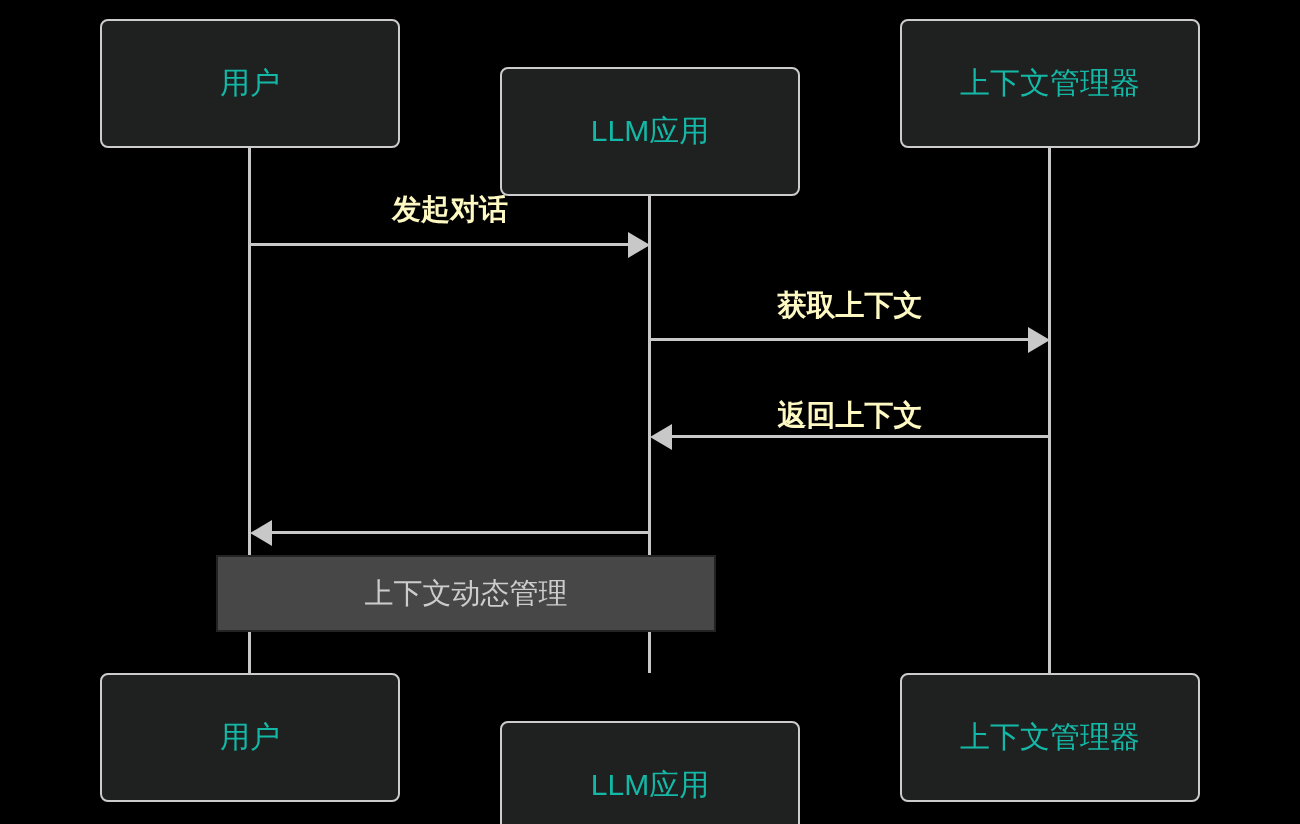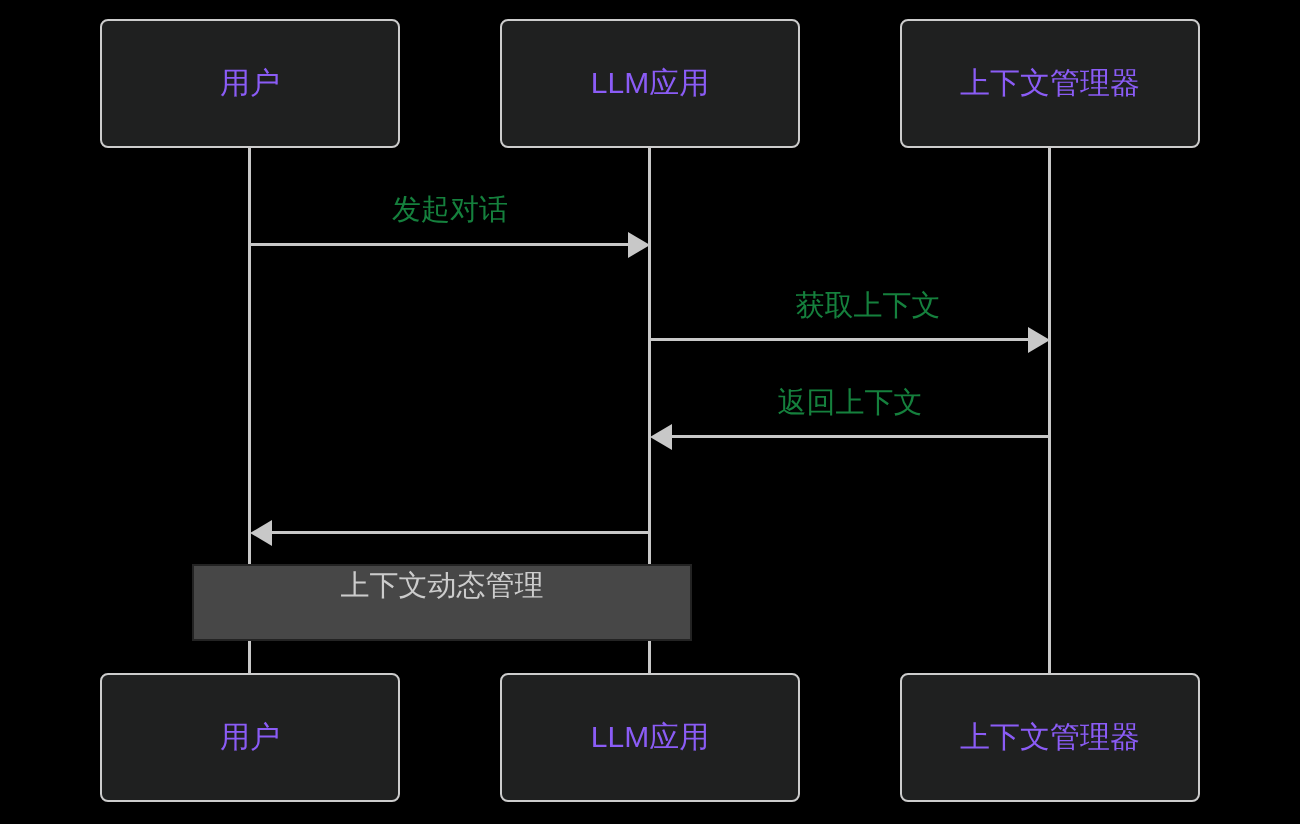--- a/index.html
+++ b/index.html
@@ -32,38 +32,39 @@
     position: absolute;
     width: 300px;
     height: 129px;
     background: #1f2020;
     border: 2px solid #cccccc;
     border-radius: 8px;
     box-sizing: border-box;
     display: flex;
     align-items: center;
     justify-content: center;
-    color: #8b5cf6;
+    color: #14b8a6;
     font-size: 30px;
     z-index: 3;
   }
   .actor.row-top    { top: 19px; }
   .actor.row-bottom { top: 673px; }
   .actor.col-user { left: 100px; }
-  .actor.col-llm  { left: 500px; }
+  .actor.col-llm  { left: 500px; margin-top: 48px; }
   .actor.col-ctx  { left: 900px; align-items: center; }
 
   
   .msg-label {
     position: absolute;
     width: 400px;
     text-align: center;
-    color: #15803d;
+    color: #fef9c3;
     font-size: 29px;
     z-index: 2;
+    font-weight: bold;
   }
   .msg-line {
     position: absolute;
     height: 3px;
     background: #c8c8c8;
     z-index: 2;
   }
   .arrowhead {
     position: absolute;
     width: 0;
@@ -73,48 +74,48 @@
     z-index: 2;
   }
   .arrowhead.right { border-left: 22px solid #c8c8c8; }
   .arrowhead.left  { border-right: 22px solid #c8c8c8; }
 
   
   .m1-label { left: 250px; top: 190px; }
   .m1-line  { left: 250px; top: 243px; width: 380px; }
   .m1-head  { left: 628px; top: 232px; }
   
-  .m2-label { left: 668px; top: 286px; }
+  .m2-label { left: 650px; top: 286px; }
   .m2-line  { left: 650px; top: 338px; width: 380px; }
   .m2-head  { left: 1028px; top: 327px; }
   
-  .m3-label { left: 650px; top: 383px; }
+  .m3-label { left: 650px; top: 396px; }
   .m3-line  { left: 670px; top: 435px; width: 380px; }
   .m3-head  { left: 650px; top: 424px; }
   
   .m4-label { left: 250px; top: 479px; }
   .m4-line  { left: 270px; top: 531px; width: 380px; }
   .m4-head  { left: 250px; top: 520px; }
 
   
   .note {
     position: absolute;
-    left: 192px;
+    left: 216px;
     top: 555px;
     width: 500px;
     height: 77px;
     background: #474747;
     border: 2px solid #232323;
     box-sizing: border-box;
     display: flex;
+    align-items: center;
     justify-content: center;
     color: #cccccc;
     font-size: 29px;
     z-index: 4;
-    margin-top: 9px;
   }
 </style>
 </head>
 <body>
 
 <div class="stage">
 
   <div class="lifeline l-user"></div>
   <div class="lifeline l-llm"></div>
   <div class="lifeline l-ctx"></div>

